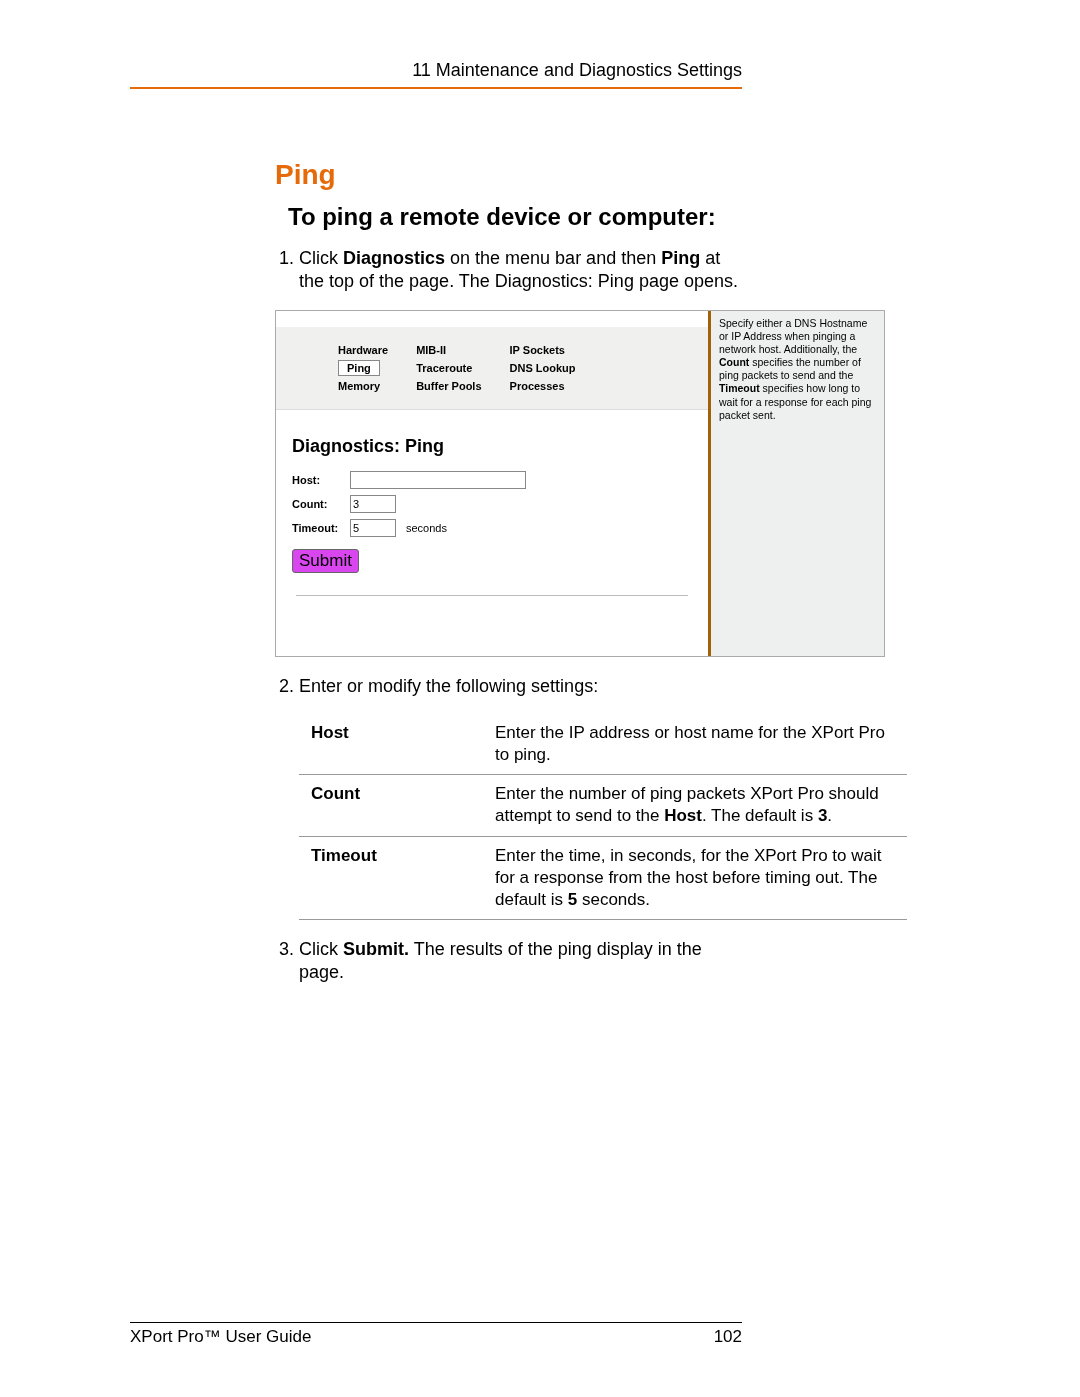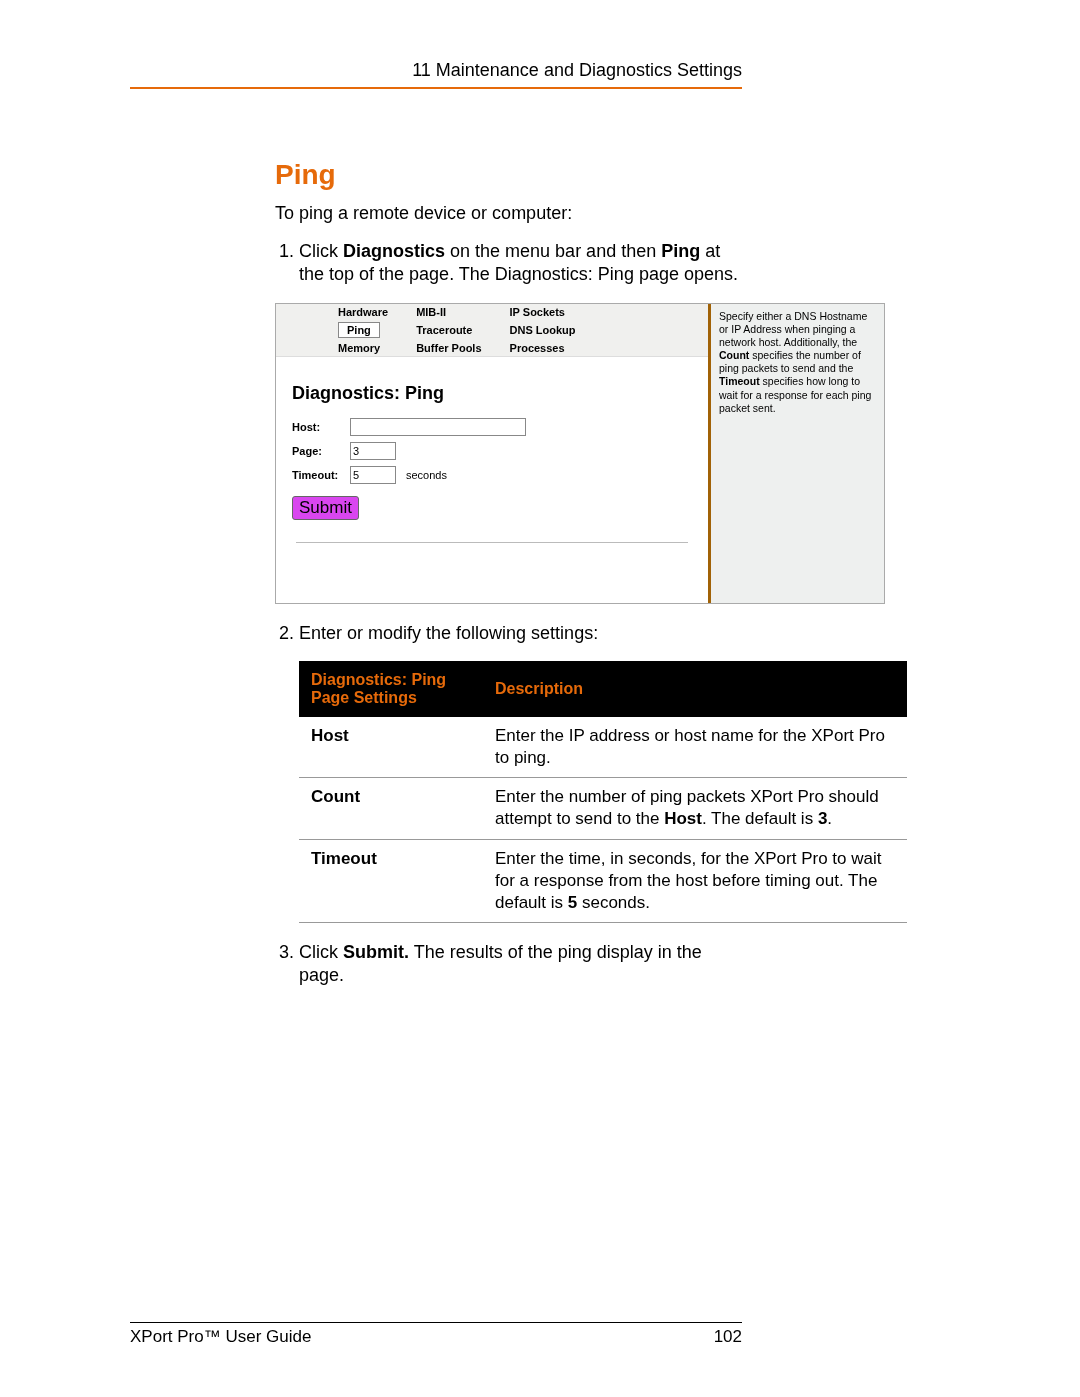--- a/index.html
+++ b/index.html
@@ -31,23 +31,23 @@
   .content {
     padding-left: 145px;
   }
   h1 {
     color: #e66a0a;
     font-size: 28px;
     margin: 0 0 12px 0;
     font-weight: bold;
   }
   h2 {
-    font-size: 18px;
-    font-weight: normal;
-    margin: 0 0 16px 0;
+    font-size: 24px;
+    font-weight: bold;
+    margin: 0 0 16px 13px;
   }
   ol {
     margin: 0 0 16px 0;
     padding-left: 24px;
     font-size: 18px;
   }
   ol li {
     margin-bottom: 14px;
     line-height: 1.3;
   }
@@ -74,22 +74,23 @@
     width: 176px;
     border-left: 3px solid #a16207;
     background: #eef0ef;
     padding: 6px 8px;
     font-size: 10.5px;
     line-height: 1.25;
     box-sizing: border-box;
   }
   .tabs-area {
     background: #f0f0ee;
-    padding: 2px 14px;
+    padding: 17px 14px;
     border-bottom: 1px solid #ddd;
+    margin-top: 16px;
   }
   .tab-grid {
     display: grid;
     grid-template-columns: repeat(3, auto);
     column-gap: 28px;
     row-gap: 6px;
     font-size: 11px;
     font-weight: bold;
     width: max-content;
     margin-left: 48px;
@@ -226,21 +227,21 @@
           </div>
         </div>
         <div class="shot-body">
           <div class="shot-title">Diagnostics: Ping</div>
 
           <div class="form-row">
             <div class="form-label">Host:</div>
             <input class="form-input in-host" value="" style="">
           </div>
           <div class="form-row">
-            <div class="form-label">Page:</div>
+            <div class="form-label">Count:</div>
             <input class="form-input in-small" value="3" style="">
           </div>
           <div class="form-row">
             <div class="form-label">Timeout:</div>
             <input class="form-input in-small" value="5" style="">
             <span class="unit">seconds</span>
           </div>
           <button class="submit-btn">Submit</button>
           <div class="shot-divider"></div>
         </div>
@@ -249,24 +250,20 @@
         <span>Specify either a DNS Hostname or IP Address when pinging a network host. Additionally, the </span><b>Count</b><span> specifies the number of ping packets to send and the </span><b>Timeout</b><span> specifies how long to wait for a response for each ping packet sent.</span>
       </div>
     </div>
 
     <ol start="2">
       <li>Enter or modify the following settings:</li>
     </ol>
 
     <table class="settings">
       <tbody>
-          <tr>
-        <th>Diagnostics: Ping Page Settings</th>
-        <th>Description</th>
-      </tr>
       <tr>
         <td class="col1">Host</td>
         <td>Enter the IP address or host name for the XPort Pro to ping.</td>
       </tr>
       <tr>
         <td class="col1">Count</td>
         <td>
           <span>Enter the number of ping packets XPort Pro should attempt to send to the </span><b>Host</b><span>. The default is </span><b>3</b><span>.</span>
         </td>
       </tr>

